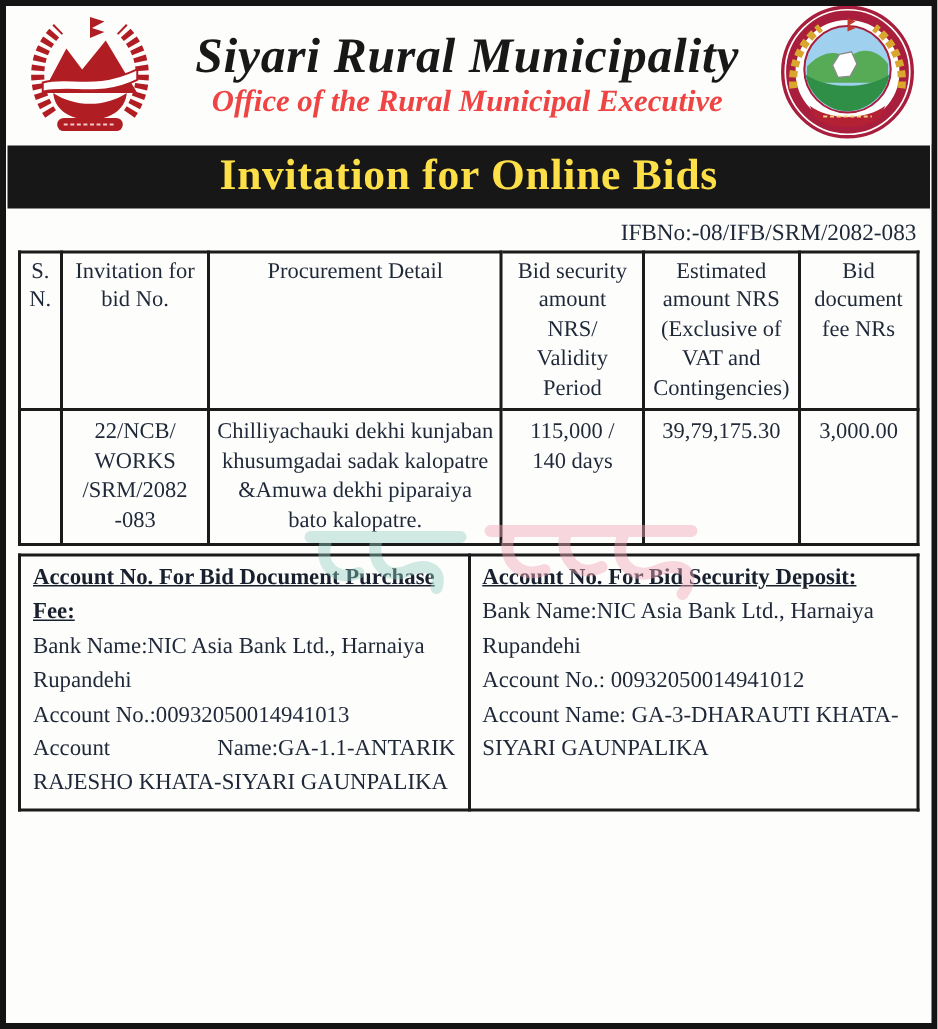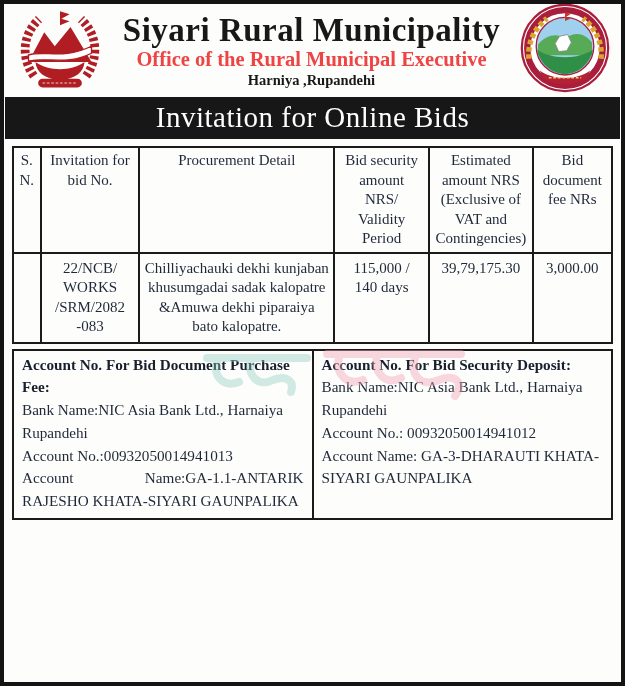--- a/index.html
+++ b/index.html
@@ -18,21 +18,21 @@
 
   
   .header {
     height: 92px;
     display: flex;
     align-items: center;
     justify-content: space-between;
     padding: 2px 10px 2px 12px;
     background: #fdfdfc;
   }
-  .header-center { flex: 1; text-align: center; padding-top: 2px; }
+  .header-center { flex: 1; text-align: center; padding-top: 2px; font-style: italic; }
   .muni-name {
     font-size: 33px;
     font-weight: bold;
     color: #181818;
     line-height: 1.08;
     letter-spacing: 0.5px;
   }
   .office-name {
     font-size: 20.5px;
     font-weight: bold;
@@ -45,23 +45,23 @@
     color: #181818;
     line-height: 1.2;
   }
   .logo { flex: 0 0 auto; }
 
   
   .title-bar {
     height: 42px;
     margin: 1px 1px 0 1px;
     background: #171717;
-    color: #ffffff;
+    color: #fde047;
     font-size: 29px;
-    font-weight: normal;
+    font-weight: bold;
     text-align: center;
     line-height: 41px;
     letter-spacing: 0.5px;
   }
 
   
   .body {
     padding: 7px 8px 4px 8px;
     font-size: 15.5px;
     line-height: 1.3;
@@ -94,20 +94,21 @@
   .info-table td {
     border: 2px solid #1b1b1b;
     width: 50%;
     vertical-align: top;
     padding: 3px 8px 5px 8px;
     font-size: 15.2px;
     line-height: 1.5;
   }
   .box-title {
     font-weight: bold;
+    text-decoration: underline;
     color: #18202e;
   }
   .justify-block { text-align: justify; }
 
   
   .watermark {
     position: absolute;
     left: 195px;
     top: 338px;
     width: 285px;
@@ -132,21 +133,20 @@
         <path d="M14,56 C34,50 52,62 86,46 L86,54 C58,68 36,58 14,63 Z" fill="#ffffff" stroke="#b01d23" stroke-width="1.5"></path>
         <path d="M22,64 C38,75 62,75 78,64 C77,75 69,83 50,85 C31,83 23,75 22,64 Z" fill="#b01d23"></path>
         <rect x="25" y="83" width="50" height="10" rx="5" fill="#b01d23"></rect>
         <path d="M30,88 L70,88" stroke="#f2c9c9" stroke-width="1.4" stroke-dasharray="3 2"></path>
       </svg>
     </div>
 
     <div class="header-center">
       <div class="muni-name">Siyari Rural Municipality</div>
       <div class="office-name">Office of the Rural Municipal Executive</div>
-      <div class="address">Harniya ,Rupandehi</div>
     </div>
 
     <div class="logo">
       <svg width="92" height="90" viewBox="0 0 100 100">
         <circle cx="50" cy="50" r="48" fill="#ffffff" stroke="#a81e3c" stroke-width="2.5"></circle>
         <circle cx="50" cy="50" r="42" fill="#ffffff" stroke="#a81e3c" stroke-width="7"></circle>
         <path d="M40,9 C46,6 54,6 60,9" fill="none" stroke="#a81e3c" stroke-width="3" stroke-dasharray="2 2"></path>
         <path d="M10,62 C8,44 16,28 30,17" fill="none" stroke="#d9a62e" stroke-width="6" stroke-dasharray="5 3"></path>
         <path d="M90,62 C92,44 84,28 70,17" fill="none" stroke="#d9a62e" stroke-width="6" stroke-dasharray="5 3"></path>
         <circle cx="50" cy="48" r="32" fill="#9fd1ee" stroke="#a81e3c" stroke-width="1.5"></circle>
@@ -157,20 +157,21 @@
         <path d="M22,75 C36,86 64,86 78,75 L74,84 C60,93 40,93 26,84 Z" fill="#b42034"></path>
         <path d="M32,83 L68,83" stroke="#f5d27a" stroke-width="1.5" stroke-dasharray="3 2"></path>
       </svg>
     </div>
   </div>
 
   <div class="title-bar">Invitation for Online Bids</div>
 
   <div class="body">
 
+    <div class="meta-line">IFBNo:-08/IFB/SRM/2082-083</div>
 
 
     <table class="bid-table">
       <colgroup>
         <col style="width:28px">
           <col style="width:100px">
           <col style="width:200px">
         <col style="width:97px">
           <col style="width:104px">
           <col style="width:80px">

